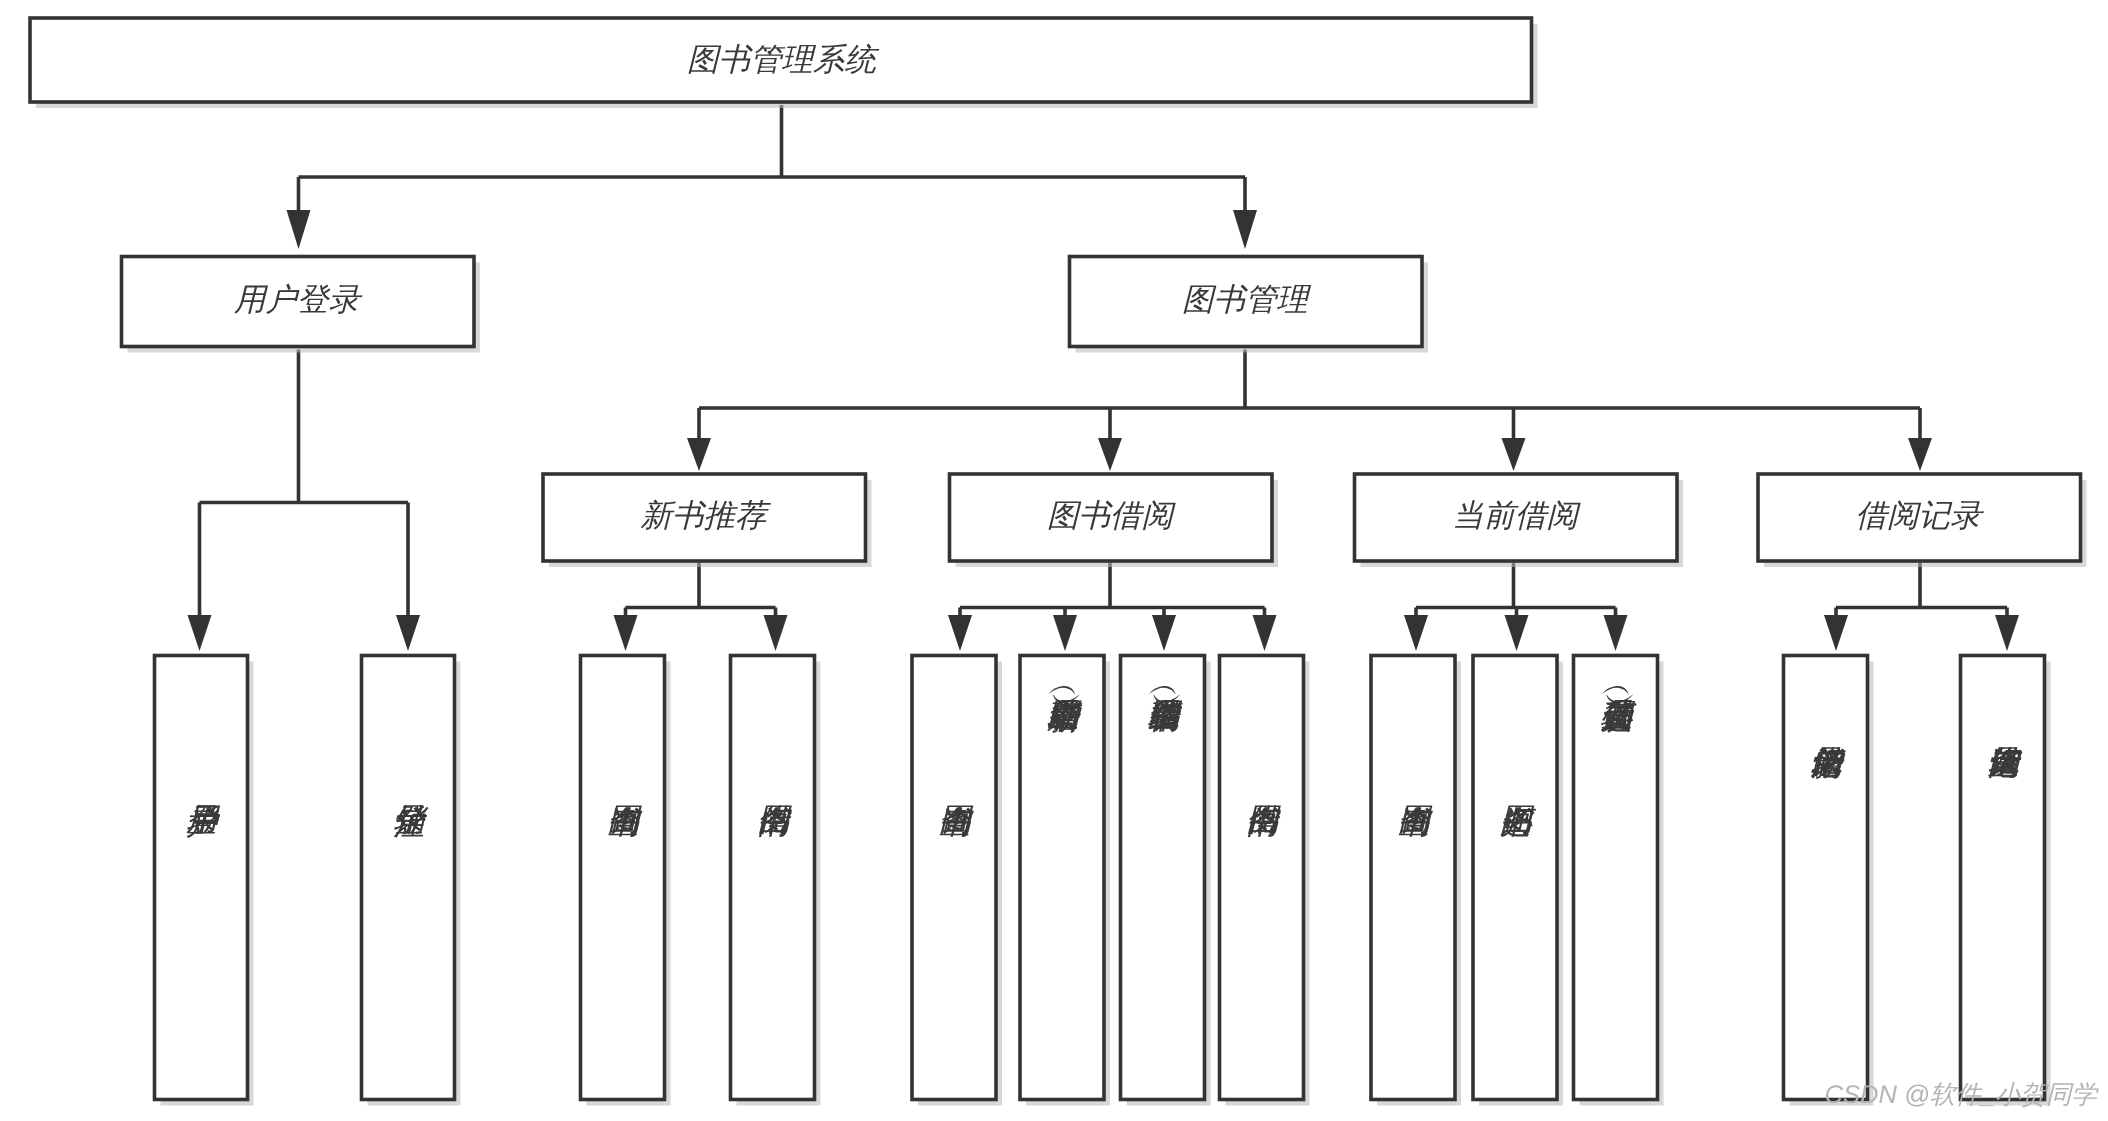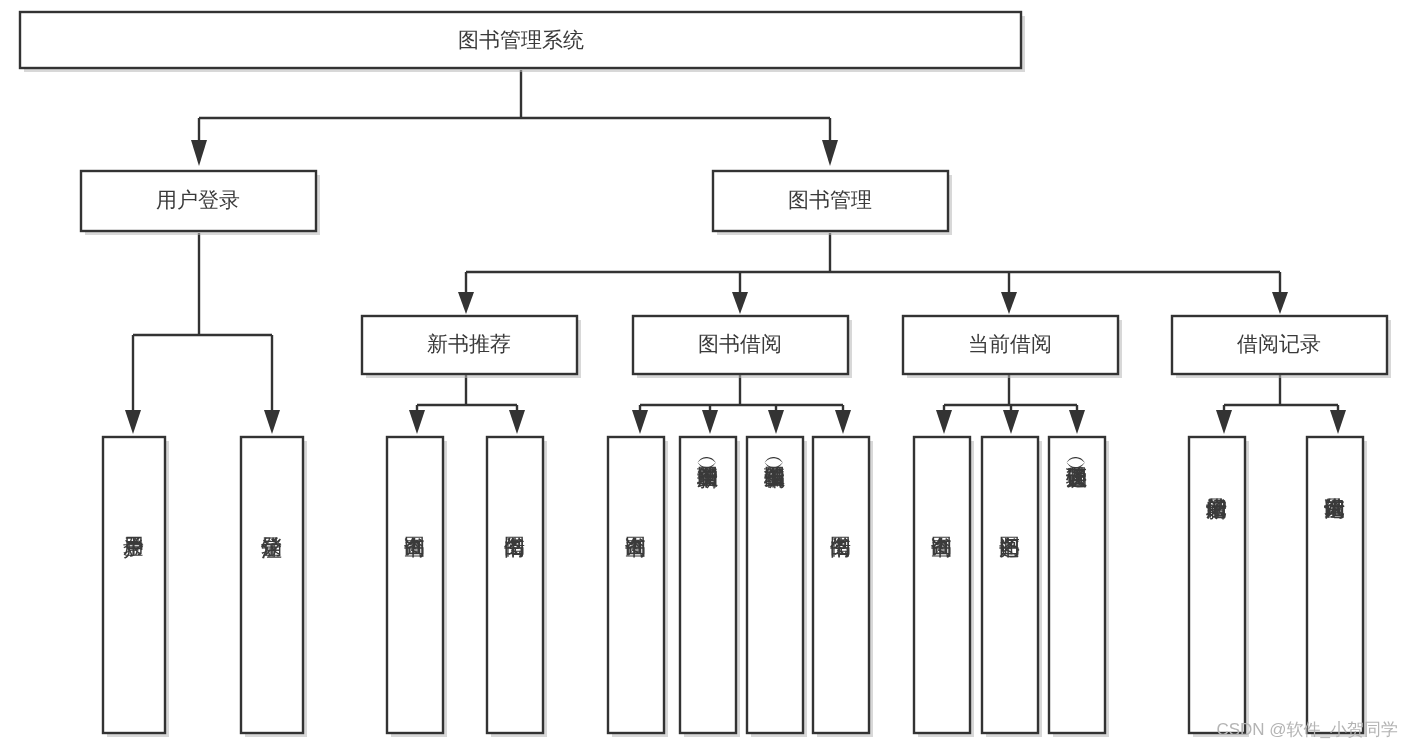--- a/index.html
+++ b/index.html
@@ -11,20 +11,21 @@
     width: 1405px;
     height: 747px;
     font-family: "Liberation Sans", "DejaVu Sans", sans-serif;
     overflow: hidden;
     position: relative;
   }
   #diagram-root {
     position: relative;
     width: 1405px;
     height: 593px;
+    font-style: italic;
   }
   svg.flowchart {
     position: absolute;
     top: 0;
     left: 0;
     width: 1405px;
     height: 747px;
     display: block;
   }
   .node-box {

